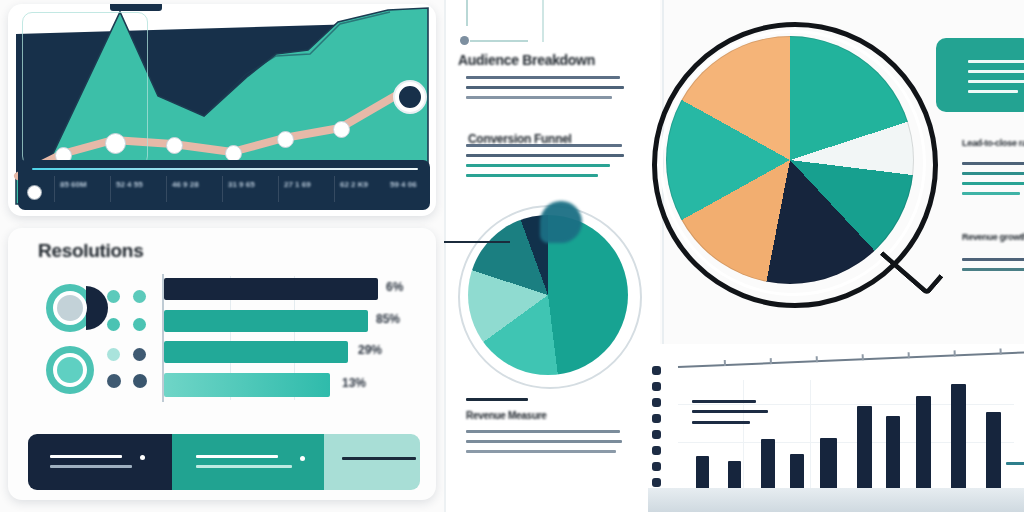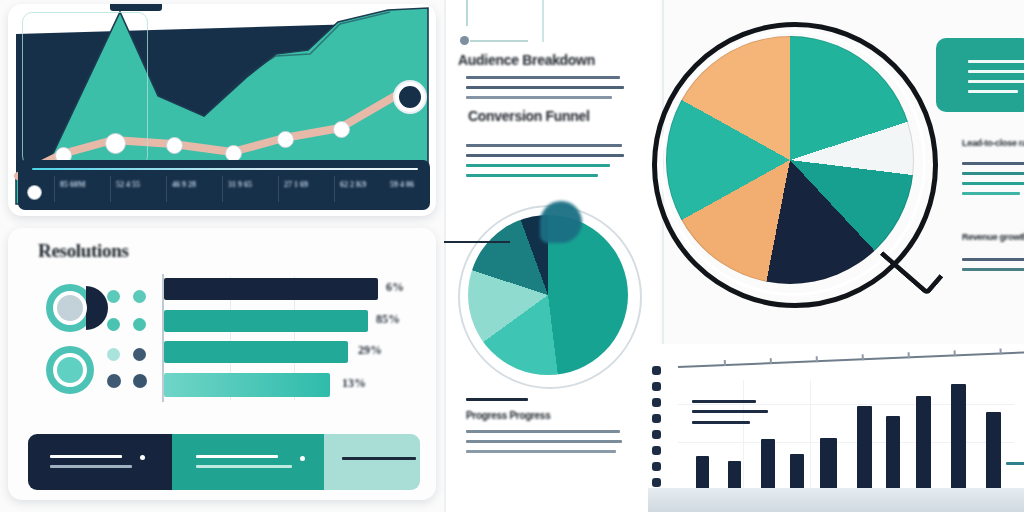--- a/index.html
+++ b/index.html
@@ -1,20 +1,20 @@
 <!DOCTYPE html>
 <html><head>
 <meta charset="utf-8">
 <style>
   html,body{margin:0;padding:0;background:#ffffff;}
   body{width:1024px;height:512px;overflow:hidden;position:relative;
        font-family:"Liberation Sans",sans-serif;color:#1b2d44;}
   #stage{position:absolute;inset:0;width:1024px;height:512px;background:#fbfbfb;}
   .card{position:absolute;background:#fdfdfd;border-radius:14px;
-        box-shadow:0 3px 10px rgba(30,50,70,.13);font-family:Liberation Serif, serif;}
+        box-shadow:0 3px 10px rgba(30,50,70,.13);}
   .glyph{font-weight:700;letter-spacing:-.3px;color:#20272e;
          filter:blur(.9px);white-space:nowrap;}
   .glyph-sm{font-weight:700;color:#2b3440;filter:blur(1px);white-space:nowrap;}
 
   
   #areaCard{left:8px;top:4px;width:428px;height:212px;overflow:hidden;
             background:#ffffff;}
   #areaInner{position:absolute;inset:0;}
   #axisStrip{position:absolute;left:10px;right:6px;bottom:6px;height:50px;
              background:#17304a;border-radius:7px;}
@@ -209,42 +209,42 @@
     <div class="bullet" style="left:16px;top:36px;"></div>
     <div class="connector" style="left:26px;top:40px;width:58px;"></div>
     <div class="connector" style="left:22px;top:0px;width:2px;height:26px;background:#b9d8d6;"></div>
     <div class="connector" style="left:98px;top:0px;width:2px;height:42px;background:#cfe6e4;"></div>
 
     <div class="mhead glyph" style="left:14px;top:52px;font-size:14px;">Audience Breakdown</div>
     <div class="mline" style="left:22px;top:76px;width:154px;background:#5d7086;"></div>
     <div class="mline" style="left:22px;top:86px;width:158px;background:#4e6379;"></div>
     <div class="mline" style="left:22px;top:96px;width:146px;background:#8695a5;"></div>
 
-    <div class="mhead glyph" style="left:24px;top:108px;font-size:14px;">Conversion Funnel</div>
+    <div class="mhead glyph" style="left:24px;top:132px;font-size:12px;">Conversion Funnel</div>
     <div class="mline" style="left:22px;top:144px;width:156px;background:#5d7086;"></div>
     <div class="mline" style="left:22px;top:154px;width:158px;background:#4e6379;"></div>
     <div class="mline" style="left:22px;top:164px;width:144px;background:#2aa394;"></div>
     <div class="mline" style="left:22px;top:174px;width:132px;background:#2aa394;"></div>
 
     <div class="pieWrap" style="left:14px;top:205px;width:180px;height:180px;">
       <div class="pieRing" style="left:0;top:0;width:180px;height:180px;border:2px solid #d5dde2;"></div>
       <div class="pie" style="left:10px;top:10px;width:160px;height:160px;
            background:conic-gradient(
              #17a392 0deg 173deg,
              #3fc5b3 173deg 234deg,
              #8fdbd0 234deg 288deg,
              #1b7f81 288deg 340deg,
              #11314b 340deg 360deg);"></div>
       <div class="pie" style="left:82px;top:-4px;width:42px;height:42px;
            background:#1b6f84;border-radius:50% 50% 50% 8px;filter:blur(1.5px);opacity:.95;"></div>
       <div class="connector" style="left:-14px;top:36px;width:66px;height:2px;background:#1b2b3c;"></div>
     </div>
 
     <div class="mline" style="left:22px;top:398px;width:62px;height:3px;background:#1b2b3c;"></div>
-    <div class="mhead glyph" style="left:22px;top:410px;font-size:10px;">Progress Progress</div>
+    <div class="mhead glyph" style="left:22px;top:410px;font-size:10px;">Revenue Measure</div>
     <div class="mline" style="left:22px;top:430px;width:154px;background:#7b8c9b;"></div>
     <div class="mline" style="left:22px;top:440px;width:156px;background:#7b8c9b;"></div>
     <div class="mline" style="left:22px;top:450px;width:150px;background:#8b9aa8;"></div>
   </div>
 
   <div class="pieWrap" style="left:666px;top:36px;width:248px;height:248px;">
     <div class="pie" style="left:0;top:0;width:248px;height:248px;
          background:conic-gradient(
            #22b39c 0deg 72deg,
            #f2f6f6 72deg 97deg,

